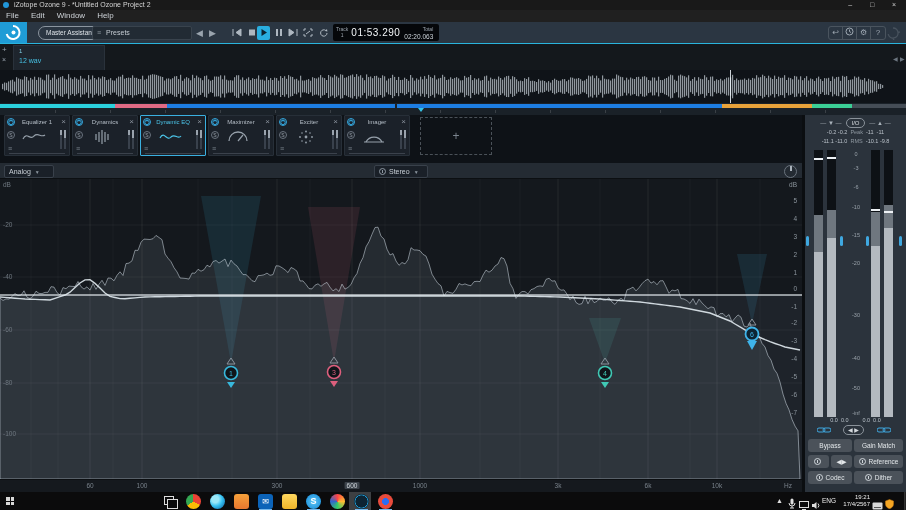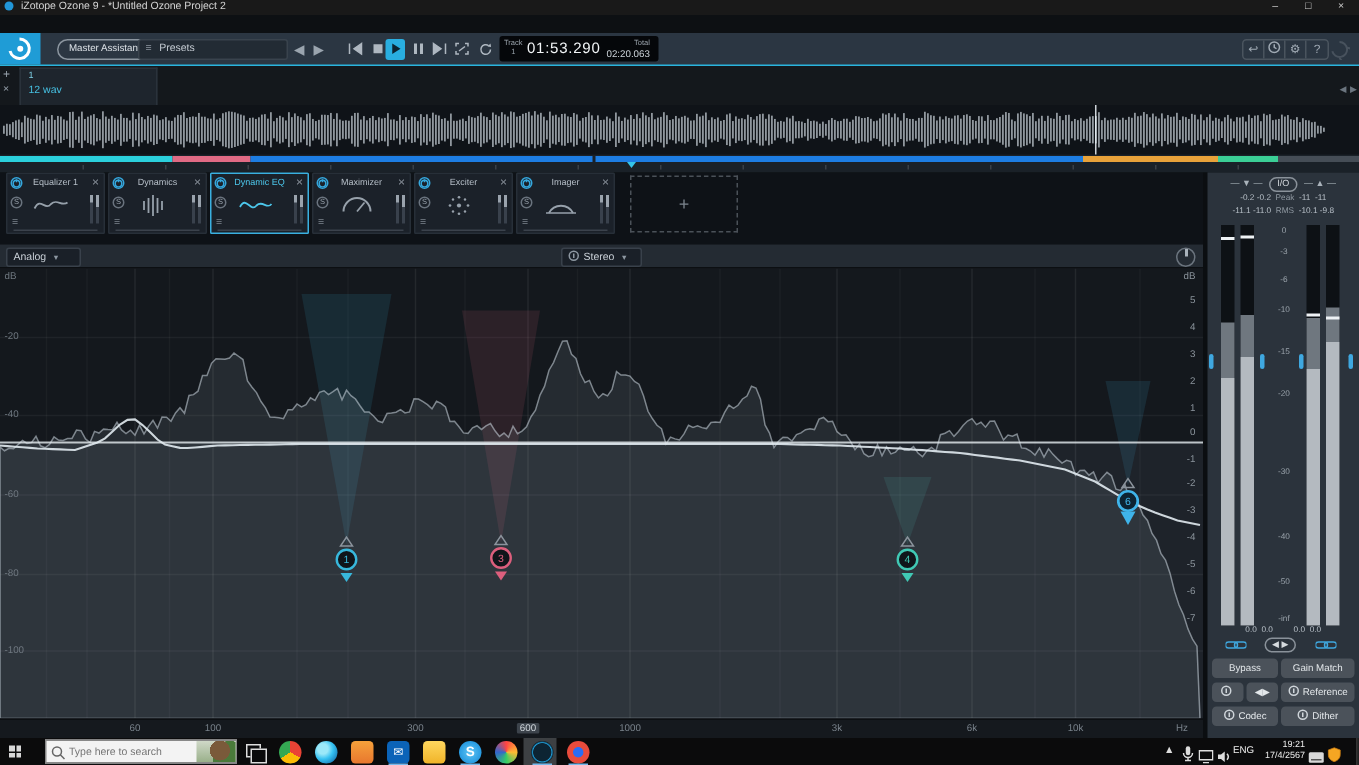--- a/index.html
+++ b/index.html
@@ -119,20 +119,21 @@
   <div class="titlebar">
     <span class="appdot"></span>
     <span>iZotope Ozone 9 - *Untitled Ozone Project 2</span>
     <span class="wbtns">
       <span>–</span>
       <span>□</span>
       <span>×</span>
     </span>
   </div>
 
+  <div class="menubar" id="menu"><span>File</span><span>Edit</span><span>Window</span><span>Help</span></div>
 
   <div class="toolbar"></div>
   <div class="logo">
     <svg width="27" height="21">
         <path d="M13 4 a6.5 6.5 0 1 1 -6.3 8" fill="none" stroke="#fff" stroke-width="2"></path>
         <circle cx="13.5" cy="10.5" r="2" fill="#fff"></circle>
       </svg>
   </div>
   <div class="mabtn">Master Assistant</div>
   <div class="presets"><span class="li">≡</span><span>Presets</span></div>
@@ -979,28 +980,20 @@
     <div class="gbtn" style="left:49px;top:356px;width:49px"><span class="pcirc"></span><span>Dither</span></div>
   </div>
 
   <div class="taskbar"></div>
   <div class="startbtn">
       <i></i>
       <i></i>
       <i></i>
       <i></i>
     </div>
-  <div class="searchbox">
-    <svg style="position:absolute;left:3px;top:3px" width="10" height="10">
-        <circle cx="4" cy="4" r="3" fill="none" stroke="#666"></circle>
-        <path d="M6.2,6.2 L9,9" stroke="#666"></path>
-      </svg>
-    <input placeholder="Type here to search" style="">
-    <span class="bearimg"></span>
-  </div>
   <div class="tvicon"></div>
   <div class="activebox"></div>
   <div id="apps">
       <div class="appic" style="left: 186px; background: conic-gradient(rgb(234, 67, 53) 0deg, rgb(234, 67, 53) 33%, rgb(251, 188, 5) 0deg, rgb(251, 188, 5) 66%, rgb(52, 168, 83) 0deg, rgb(52, 168, 83) 100%); border-radius: 50%;"></div>
       <div class="appic" style="left: 210px; background: radial-gradient(circle at 35% 35%, rgb(155, 232, 248) 0px, rgb(155, 232, 248) 25%, rgb(53, 193, 241) 50%, rgb(11, 83, 148)); border-radius: 50%;"></div>
       <div class="appic" style="left: 234px; background: linear-gradient(rgb(246, 161, 59), rgb(232, 119, 46));"></div>
       <div class="appic" style="left: 258px; background: rgb(11, 99, 184); font: 8px / 15px &quot;Liberation Sans&quot;, sans-serif; color: rgb(255, 255, 255); text-align: center;">✉</div>
       <div class="ul" style="left: 259px; width: 13px;"></div>
       <div class="appic" style="left: 282px; background: linear-gradient(rgb(255, 215, 94), rgb(240, 180, 41));"></div>
       <div class="appic" style="left: 306px; background: radial-gradient(circle, rgb(95, 198, 245), rgb(15, 135, 216)); border-radius: 50%; font: bold 9px / 15px &quot;Liberation Sans&quot;, sans-serif; color: rgb(255, 255, 255); text-align: center;">S</div>

